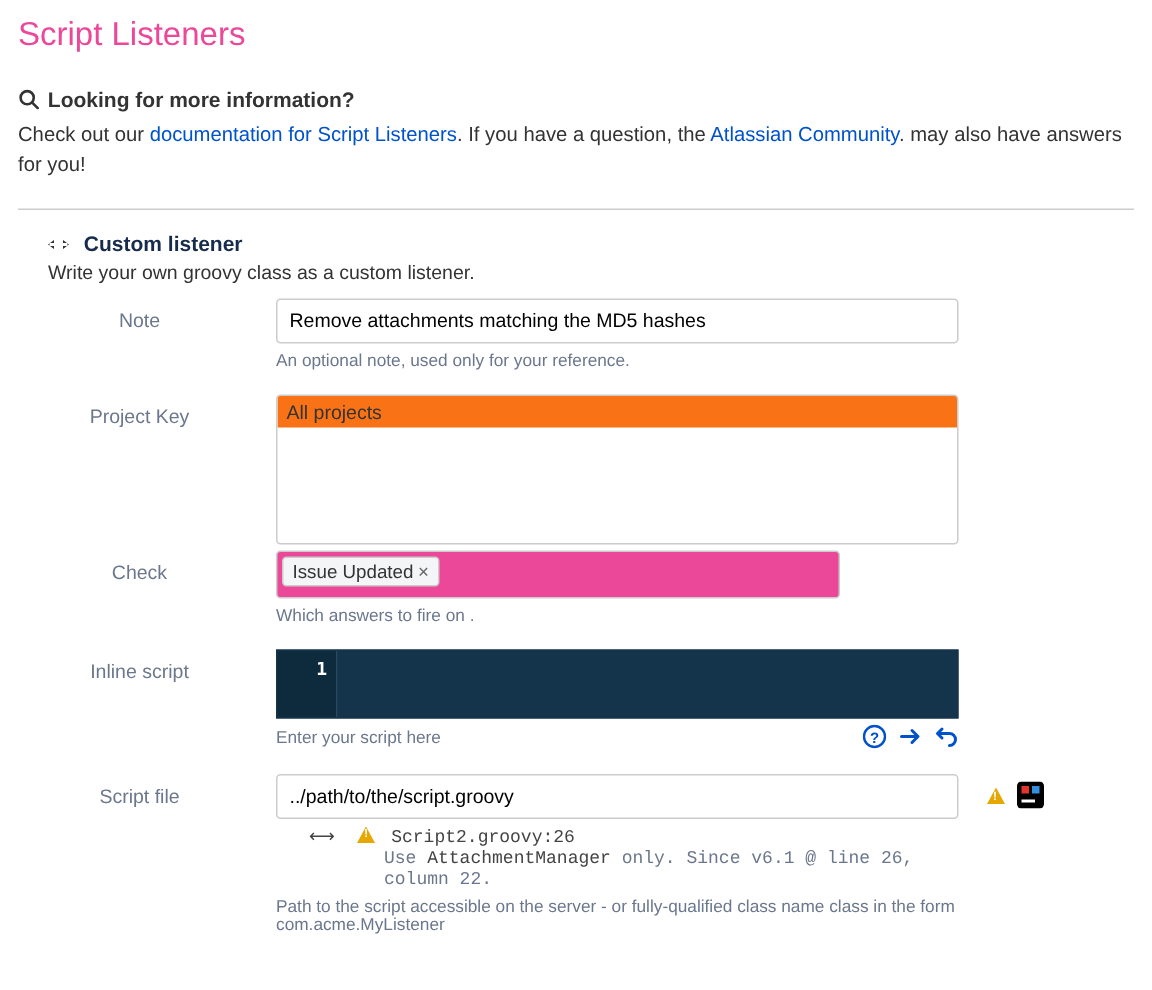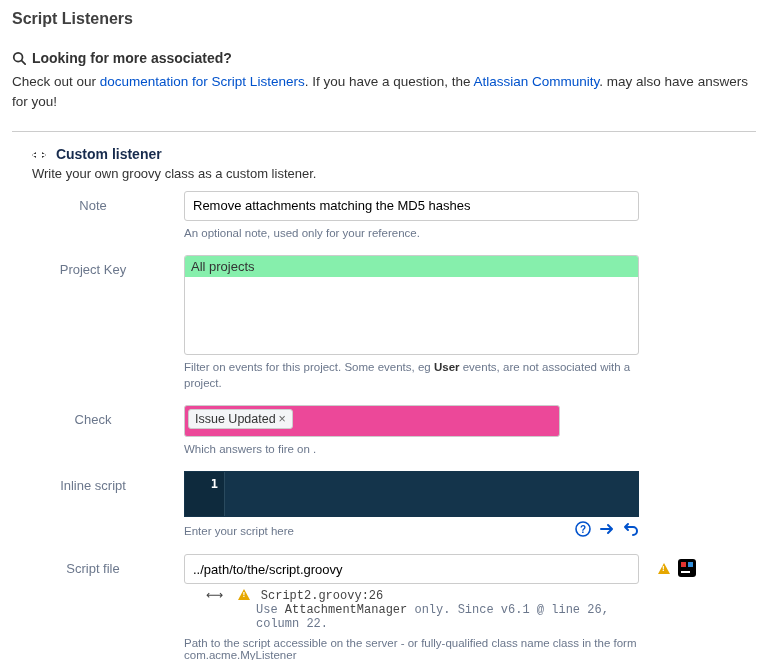--- a/index.html
+++ b/index.html
@@ -5,23 +5,23 @@
   * { box-sizing: border-box; }
   body {
     font-family: Arial, "Helvetica Neue", Helvetica, sans-serif;
     font-size: 14px;
     color: #333;
     margin: 0;
     padding: 8px 12px;
     width: 768px;
   }
   h1.page-title {
-    font-size: 16px;
-    font-weight: 700;
-    color: #404040;
+    font-size: 22px;
+    font-weight: 400;
+    color: #ec4899;
     margin: 2px 0 22px 0;
   }
   .info-heading {
     font-weight: bold;
     color: #333;
     margin-bottom: 6px;
     font-size: 14px;
   }
   .info-heading svg, .info-heading .mg { vertical-align: -2px; margin-right:2px;}
   .info-text { font-size: 13.5px; color: #333; line-height: 1.5; }
@@ -81,21 +81,21 @@
   .listbox {
     width: 455px;
     height: 100px;
     border: 1px solid #ccc;
     border-radius: 3px;
     background: #fff;
     position: relative;
     overflow-y: scroll;
   }
   .listbox .selected {
-    background: #86efac;
+    background: #f97316;
     color: #333;
     padding: 3px 6px;
     font-size: 13px;
   }
 
   .tagbox {
     width: 376px;
     min-height: 32px;
     border: 1px solid #ccc;
     border-radius: 3px;
@@ -184,21 +184,21 @@
 </head>
 <body>
 
 <h1 class="page-title">Script Listeners</h1>
 
 <div class="info-heading">
   <svg width="14" height="14" viewBox="0 0 16 16" fill="none">
       <circle cx="7" cy="7" r="5" stroke="#333" stroke-width="2"></circle>
       <line x1="11" y1="11" x2="15" y2="15" stroke="#333" stroke-width="2" stroke-linecap="round"></line>
     </svg>
-  <span>Looking for more associated?</span>
+  <span>Looking for more information?</span>
 </div>
 <div class="info-text">
   <span>Check out our </span><a class="link">documentation for Script Listeners</a><span>. If you have a question, the </span><a class="link">Atlassian Community</a><span>. may also have answers for you!</span>
 </div>
 
 <hr class="sep">
 
 <div class="section-head">
   <div>
     <span class="arrows-icon">
@@ -220,23 +220,20 @@
       <input class="text-input" type="text" value="Remove attachments matching the MD5 hashes" style="">
       <div class="helper">An optional note, used only for your reference.</div>
     </div>
   </div>
 
   <div class="row">
     <div class="label-col">Project Key</div>
     <div class="ctrl-col">
       <div class="listbox">
         <div class="selected">All projects</div>
-      </div>
-      <div class="helper">
-        <span>Filter on events for this project. Some events, eg </span><b>User</b><span> events, are not associated with a project.</span>
       </div>
     </div>
   </div>
 
   <div class="row">
     <div class="label-col">Check</div>
     <div class="ctrl-col">
       <div class="tagbox">
         <span class="tag">
           <span>Issue Updated</span><span class="x">×</span>

